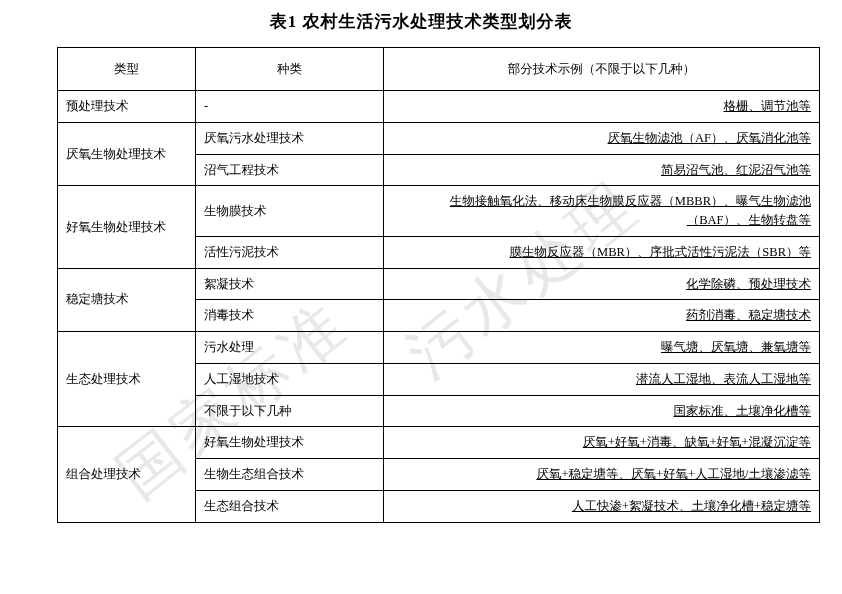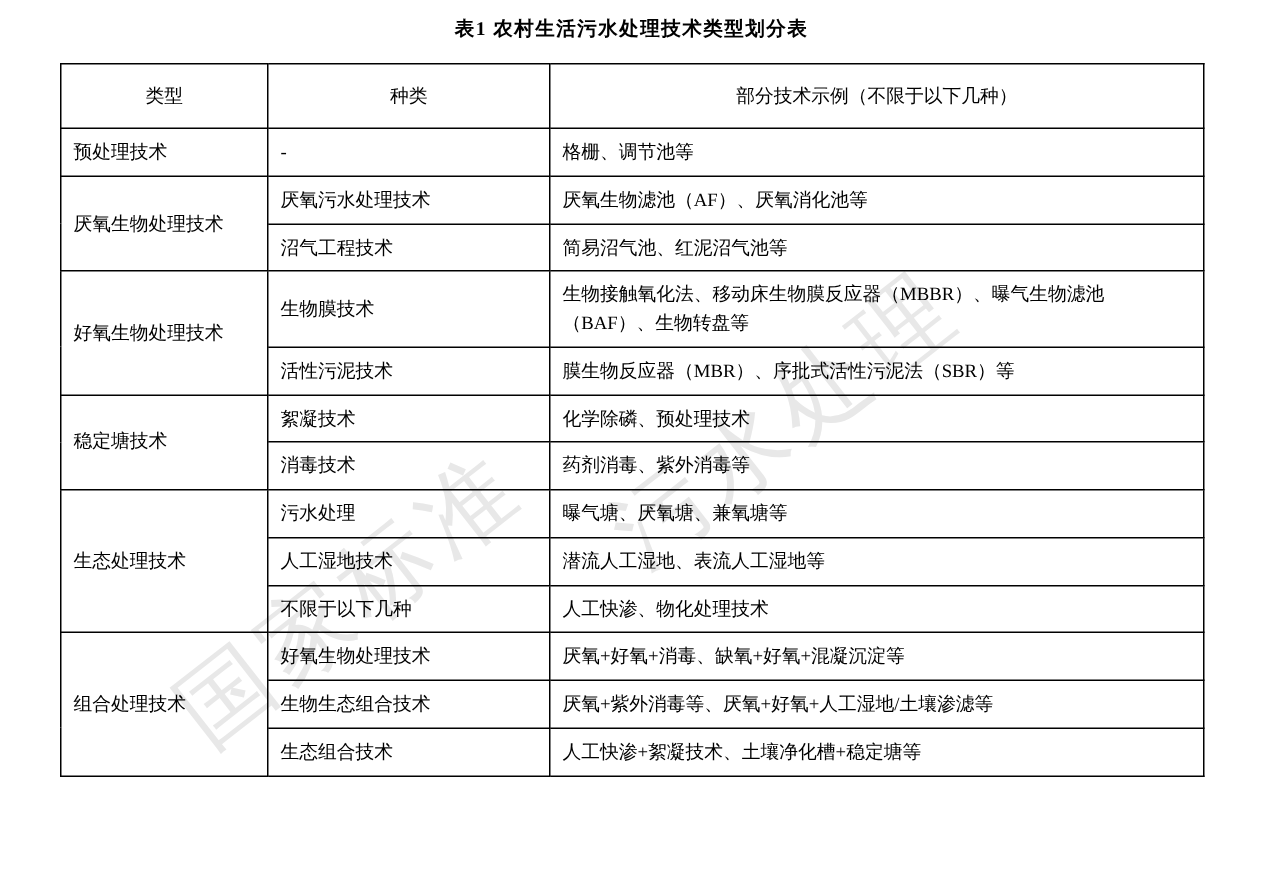--- a/index.html
+++ b/index.html
@@ -40,55 +40,56 @@
     white-space: nowrap;
     transform: rotate(-38deg);
     transform-origin: left top;
   }
   .wm1 { left: 40px;  top: 300px; }
   .wm2 { left: 330px; top: 180px; }
   .doc-title {
     position: relative;
     z-index: 2;
     text-align: center;
-    font-size: 13px;
+    font-size: 17px;
     font-weight: bold;
     padding-top: 10px;
     letter-spacing: 1px;
   }
   .table-wrap {
     position: relative;
     z-index: 2;
     margin: 14px 40px 0 40px;
   }
   table.tech-table {
     border-collapse: collapse;
     width: 762px;
     table-layout: fixed;
     background: transparent;
+    margin-left: 17px;
   }
   table.tech-table col.c0 { width: 138px; }
   table.tech-table col.c1 { width: 188px; }
   table.tech-table col.c2 { width: 436px; }
   table.tech-table th,
   table.tech-table td {
     border: 1px solid #000000;
     font-size: 12.5px;
     font-weight: normal;
     padding: 6px 8px;
     vertical-align: middle;
     line-height: 1.5;
     background: transparent;
   }
   table.tech-table th {
     text-align: center;
     height: 30px;
   }
   .ctr { text-align: left; }
-  .lft { text-align: left; }
+  .lft { text-align: right; text-decoration: underline; }
   .dash { font-weight: bold; letter-spacing: 0; }
   .thead-head { font-size: 13px; }
 </style>
 </head>
 <body>
 
 <div class="page">
 
   <div class="watermark">
     <span class="wm1">国家标准</span>
@@ -139,45 +140,45 @@
           <td class="lft">膜生物反应器（MBR）、序批式活性污泥法（SBR）等</td>
         </tr>
 
         <tr>
           <td class="ctr" rowspan="2">稳定塘技术</td>
           <td class="ctr">絮凝技术</td>
           <td class="lft">化学除磷、预处理技术</td>
         </tr>
         <tr>
           <td class="ctr">消毒技术</td>
-          <td class="lft">药剂消毒、紫外消毒等</td>
+          <td class="lft">药剂消毒、稳定塘技术</td>
         </tr>
 
         <tr>
           <td class="ctr" rowspan="3">生态处理技术</td>
           <td class="ctr">污水处理</td>
           <td class="lft">曝气塘、厌氧塘、兼氧塘等</td>
         </tr>
         <tr>
           <td class="ctr">人工湿地技术</td>
           <td class="lft">潜流人工湿地、表流人工湿地等</td>
         </tr>
         <tr>
           <td class="ctr">不限于以下几种</td>
-          <td class="lft">人工快渗、物化处理技术</td>
+          <td class="lft">国家标准、土壤净化槽等</td>
         </tr>
 
         <tr>
           <td class="ctr" rowspan="3">组合处理技术</td>
           <td class="ctr">好氧生物处理技术</td>
           <td class="lft">厌氧+好氧+消毒、缺氧+好氧+混凝沉淀等</td>
         </tr>
         <tr>
           <td class="ctr">生物生态组合技术</td>
-          <td class="lft">厌氧+紫外消毒等、厌氧+好氧+人工湿地/土壤渗滤等</td>
+          <td class="lft">厌氧+稳定塘等、厌氧+好氧+人工湿地/土壤渗滤等</td>
         </tr>
         <tr>
           <td class="ctr">生态组合技术</td>
           <td class="lft">人工快渗+絮凝技术、土壤净化槽+稳定塘等</td>
         </tr>
 
       </tbody>
     </table>
   </div>
 </div>

